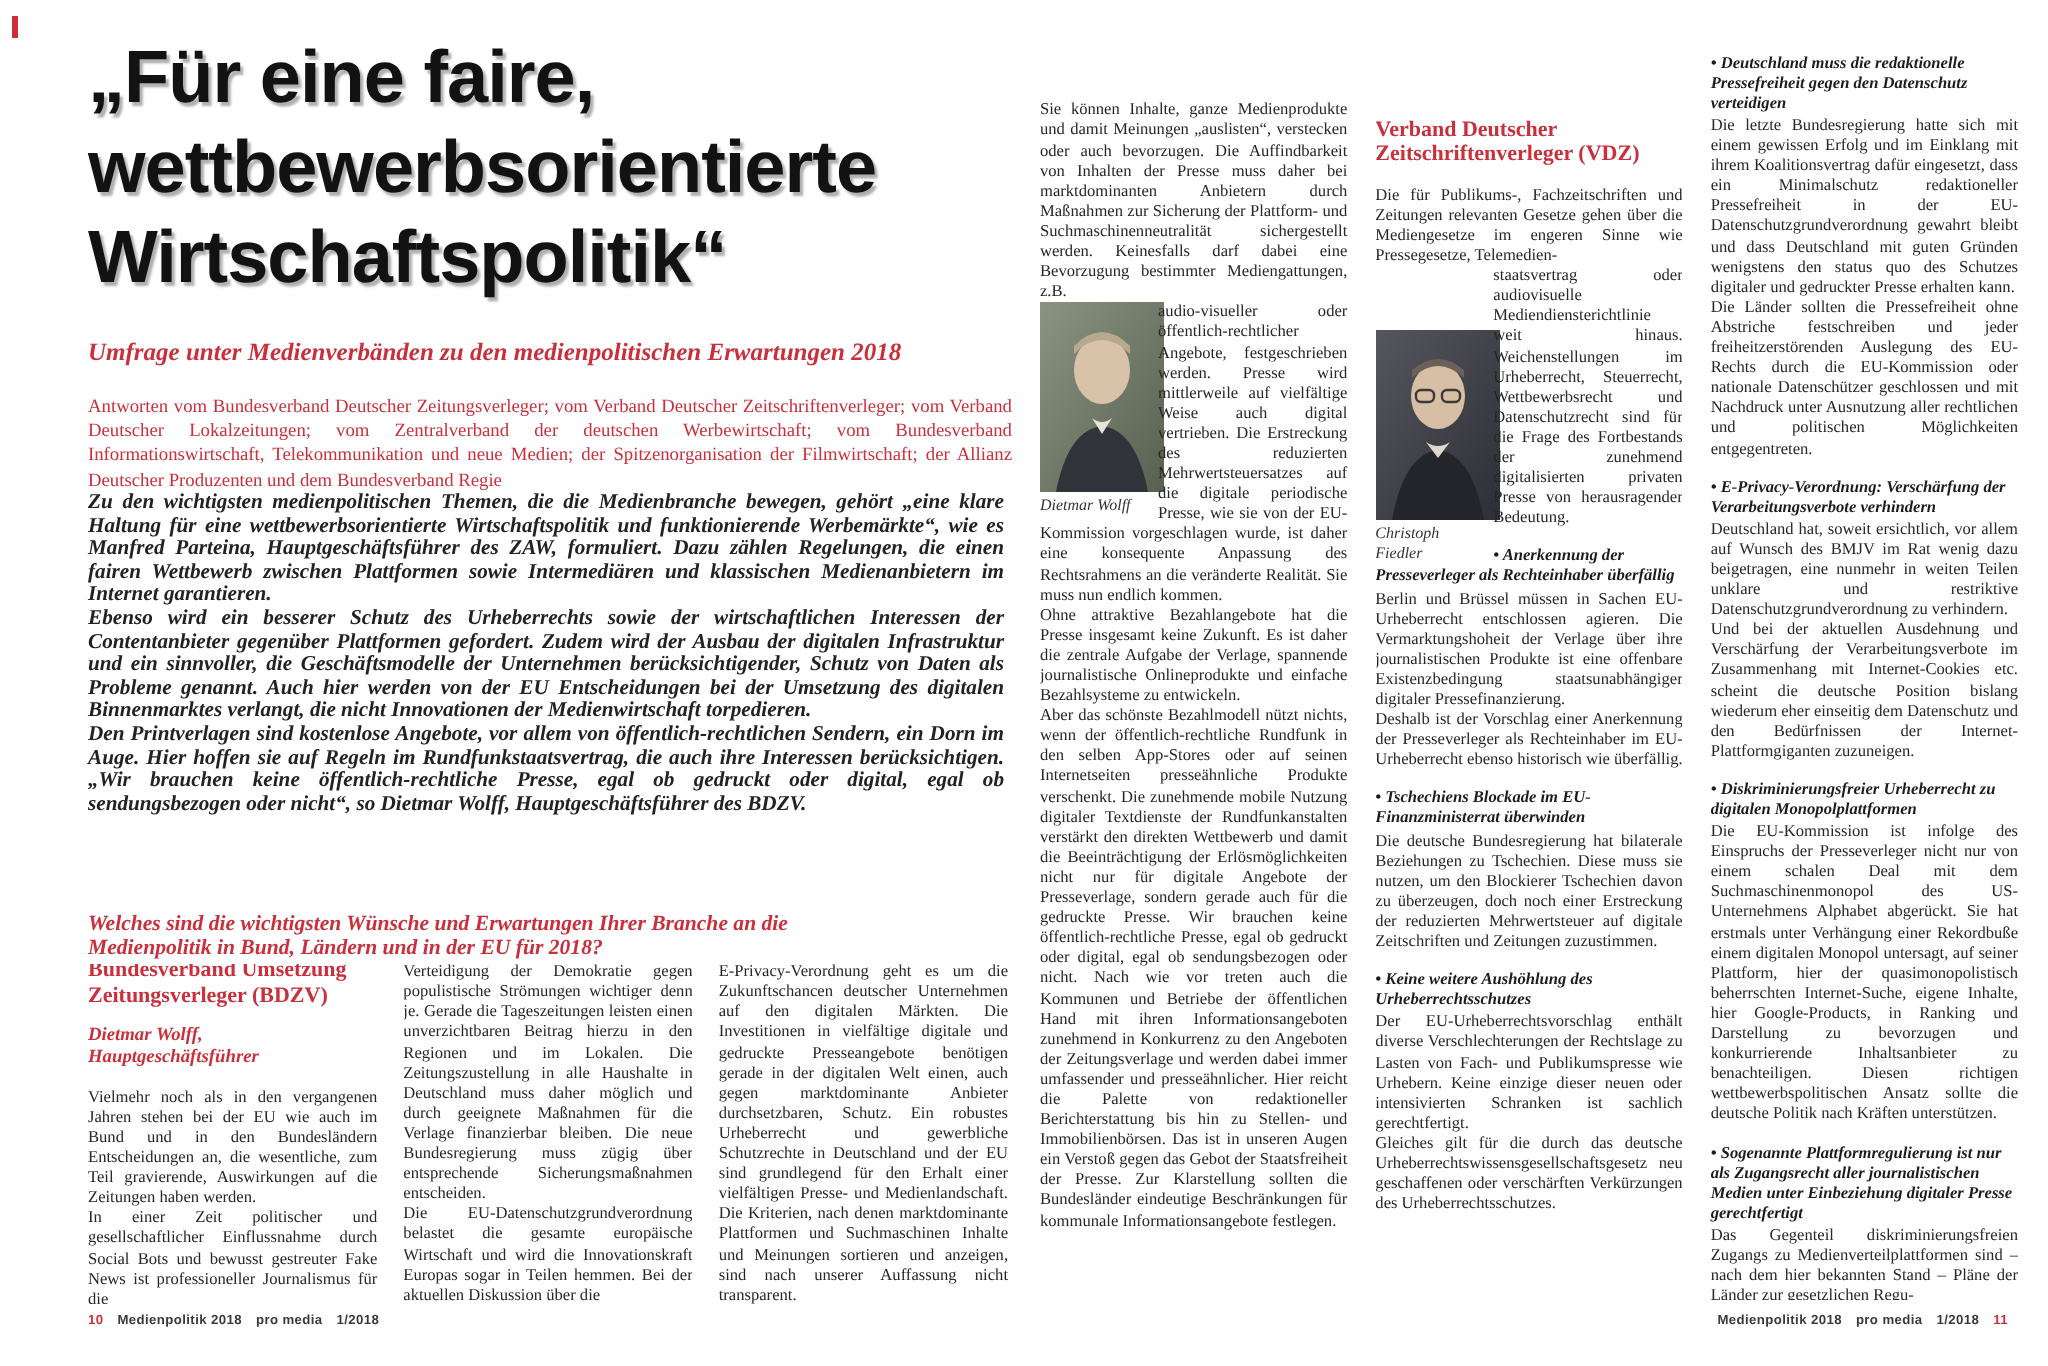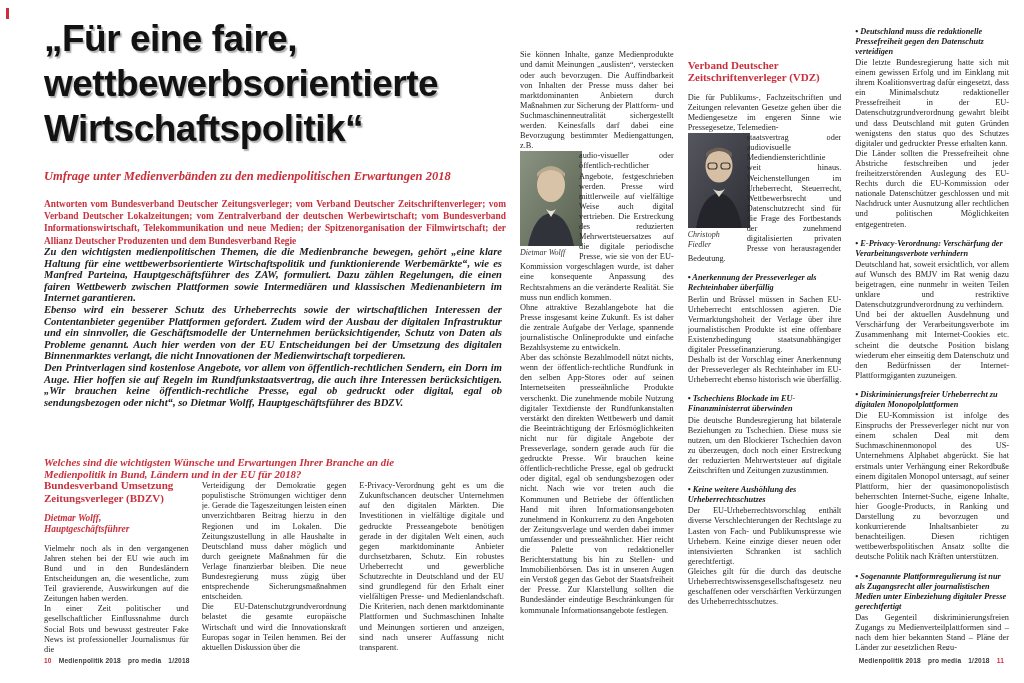--- a/index.html
+++ b/index.html
@@ -19,21 +19,21 @@
     font-family:"Liberation Sans", sans-serif; font-weight:bold;
     font-size:37px; line-height:45px; color:#121212; letter-spacing:-0.5px;
     text-shadow:1.6px 1.8px 1.2px rgba(110,110,110,.55);
     margin:0 0 18px 0;
   }
   #article-subtitle {
     font-size:12.5px; font-weight:bold; font-style:italic; color:var(--red);
     margin:0 0 14px 0; line-height:1.2;
   }
   #article-byline {
-    font-size:9.4px; color:var(--red); line-height:1.3; text-align:justify; margin:0;font-weight:bold;
+    font-size:9.4px; color:var(--red); line-height:1.3; text-align:justify; margin:0;
   }
 
   
   #intro { position:absolute; left:44px; top:246px; width:458px; }
   #intro p {
     margin:0; font-size:10.6px; line-height:11.6px;
     font-weight:bold; font-style:italic; color:#222; text-align:justify;
   }
 
   
@@ -153,21 +153,21 @@
       <p>audio-visueller oder öffentlich-rechtlicher Angebote, festgeschrieben werden. Presse wird mittlerweile auf vielfältige Weise auch digital vertrieben. Die Erstreckung des reduzierten Mehrwertsteuersatzes auf die digitale periodische Presse, wie sie von der EU-Kommission vorgeschlagen wurde, ist daher eine konsequente Anpassung des Rechtsrahmens an die veränderte Realität. Sie muss nun endlich kommen.</p>
       <p>Ohne attraktive Bezahlangebote hat die Presse insgesamt keine Zukunft. Es ist daher die zentrale Aufgabe der Verlage, spannende journalistische Onlineprodukte und einfache Bezahlsysteme zu entwickeln.</p>
       <p>Aber das schönste Bezahlmodell nützt nichts, wenn der öffentlich-rechtliche Rundfunk in den selben App-Stores oder auf seinen Internetseiten presseähnliche Produkte verschenkt. Die zunehmende mobile Nutzung digitaler Textdienste der Rundfunkanstalten verstärkt den direkten Wettbewerb und damit die Beeinträchtigung der Erlösmöglichkeiten nicht nur für digitale Angebote der Presseverlage, sondern gerade auch für die gedruckte Presse. Wir brauchen keine öffentlich-rechtliche Presse, egal ob gedruckt oder digital, egal ob sendungsbezogen oder nicht. Nach wie vor treten auch die Kommunen und Betriebe der öffentlichen Hand mit ihren Informationsangeboten zunehmend in Konkurrenz zu den Angeboten der Zeitungsverlage und werden dabei immer umfassender und presseähnlicher. Hier reicht die Palette von redaktioneller Berichterstattung bis hin zu Stellen- und Immobilienbörsen. Das ist in unseren Augen ein Verstoß gegen das Gebot der Staatsfreiheit der Presse. Zur Klarstellung sollten die Bundesländer eindeutige Beschränkungen für kommunale Informationsangebote festlegen.</p>
     </div>
   </div>
 
   <div class="col">
     <h2 class="sec-head">Verband Deutscher Zeitschriftenverleger (VDZ)</h2>
     <div class="body">
       <p>Die für Publikums-, Fachzeitschriften und Zeitungen relevanten Gesetze gehen über die Mediengesetze im engeren Sinne wie Pressegesetze, Telemedien-</p>
-      <figure class="photo-box" style="margin-block:0; margin-inline-start:0;">
+      <figure class="photo-box" style="margin-block:0; margin-inline-start:0;margin-top:32px;">
         <svg class="photo" viewBox="0 0 62 95">
           <defs>
             <linearGradient id="bg2" x1="0" y1="0" x2="1" y2="1">
               <stop offset="0" stop-color="#55565e"></stop>
                 <stop offset="1" stop-color="#2e2f36"></stop>
             </linearGradient>
           </defs>
           <rect width="62" height="95" fill="url(#bg2)"></rect>
           <ellipse cx="31" cy="33" rx="13.5" ry="16.5" fill="#d6bfa4"></ellipse>
           <path d="M18 24 Q31 12 44 24 L44 20 Q31 9 18 20 Z" fill="#6b6158"></path>

